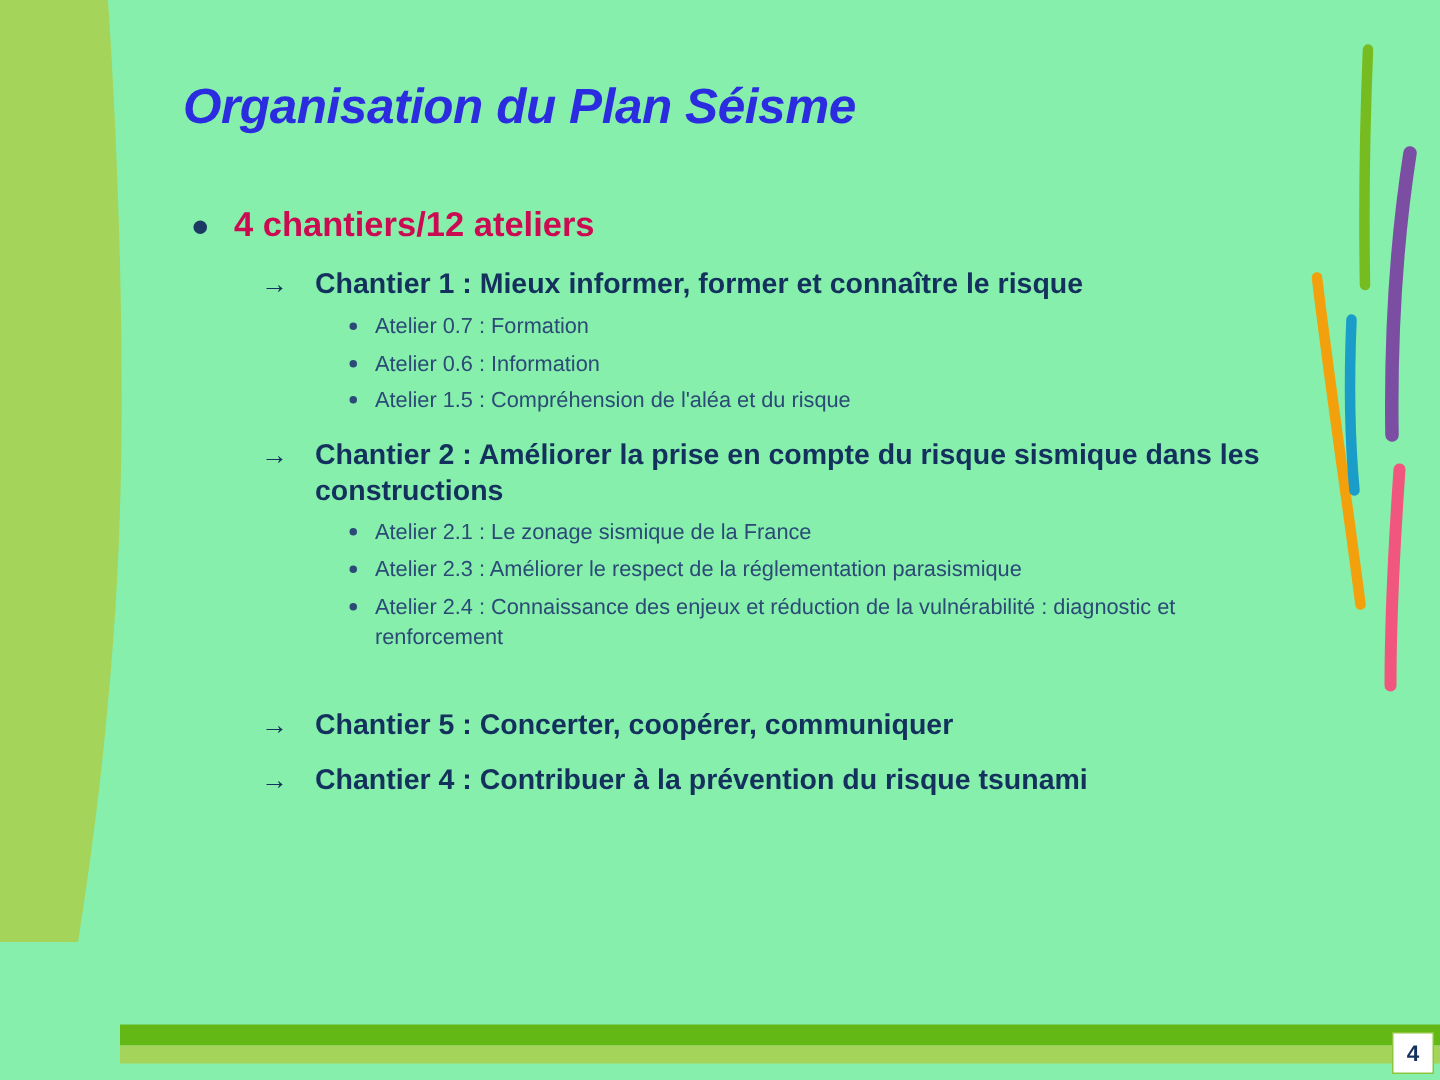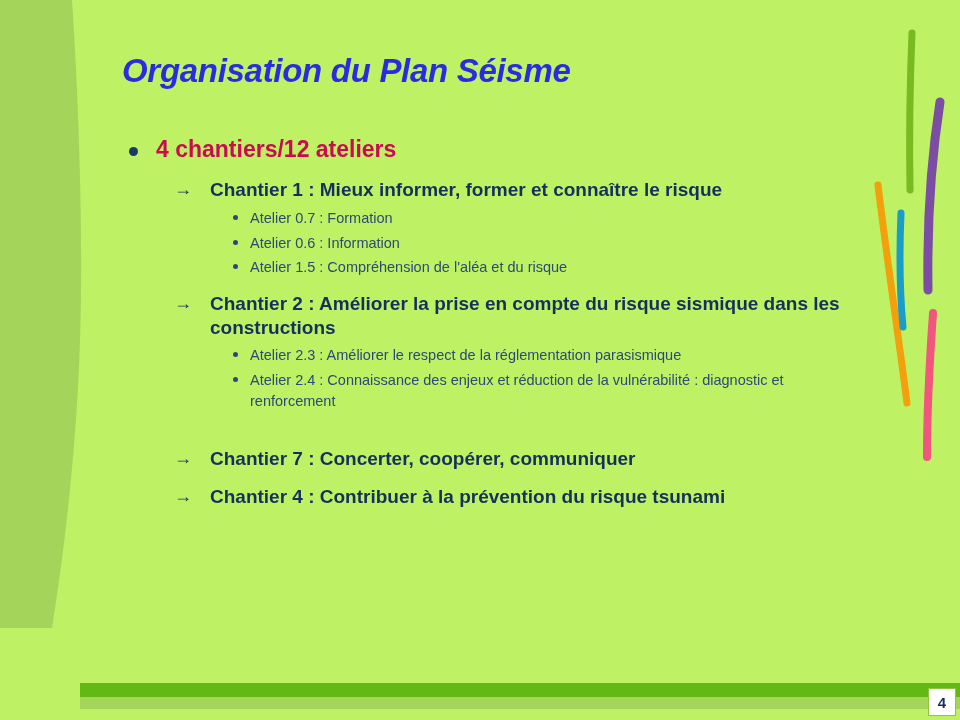--- a/index.html
+++ b/index.html
@@ -7,21 +7,21 @@
     padding: 0;
     background: #ffffff;
   }
   body {
     font-family: "Liberation Sans", sans-serif;
   }
   #slide {
     position: relative;
     width: 960px;
     height: 720px;
-    background: #bef264;
+    background: #86efac;
     overflow: hidden;
   }
 
   
   .left-wedge {
     position: absolute;
     left: 0;
     top: 0;
     width: 100px;
     height: 640px;
@@ -216,35 +216,39 @@
     </div>
 
     <div class="chantier-block">
       <div class="lvl2">
         <span class="arrow">→</span>
         <span>Chantier 2 : Améliorer la prise en compte du risque sismique dans les constructions</span>
       </div>
       <ul class="lvl3-list">
         <li class="lvl3">
           <span class="sdot"></span>
+          <span>Atelier 2.1 : Le zonage sismique de la France</span>
+        </li>
+        <li class="lvl3">
+          <span class="sdot"></span>
           <span>Atelier 2.3 : Améliorer le respect de la réglementation parasismique</span>
         </li>
         <li class="lvl3">
           <span class="sdot"></span>
           <span>Atelier 2.4 : Connaissance des enjeux et réduction de la vulnérabilité : diagnostic et renforcement</span>
         </li>
       </ul>
     </div>
 
     <div class="spacer-sm"></div>
 
     <div class="chantier-block">
       <div class="lvl2">
         <span class="arrow">→</span>
-        <span>Chantier 7  : Concerter, coopérer, communiquer</span>
+        <span>Chantier 5  : Concerter, coopérer, communiquer</span>
       </div>
     </div>
 
     <div class="chantier-block tight">
       <div class="lvl2">
         <span class="arrow">→</span>
         <span>Chantier 4 : Contribuer à la prévention du risque tsunami</span>
       </div>
     </div>
 

